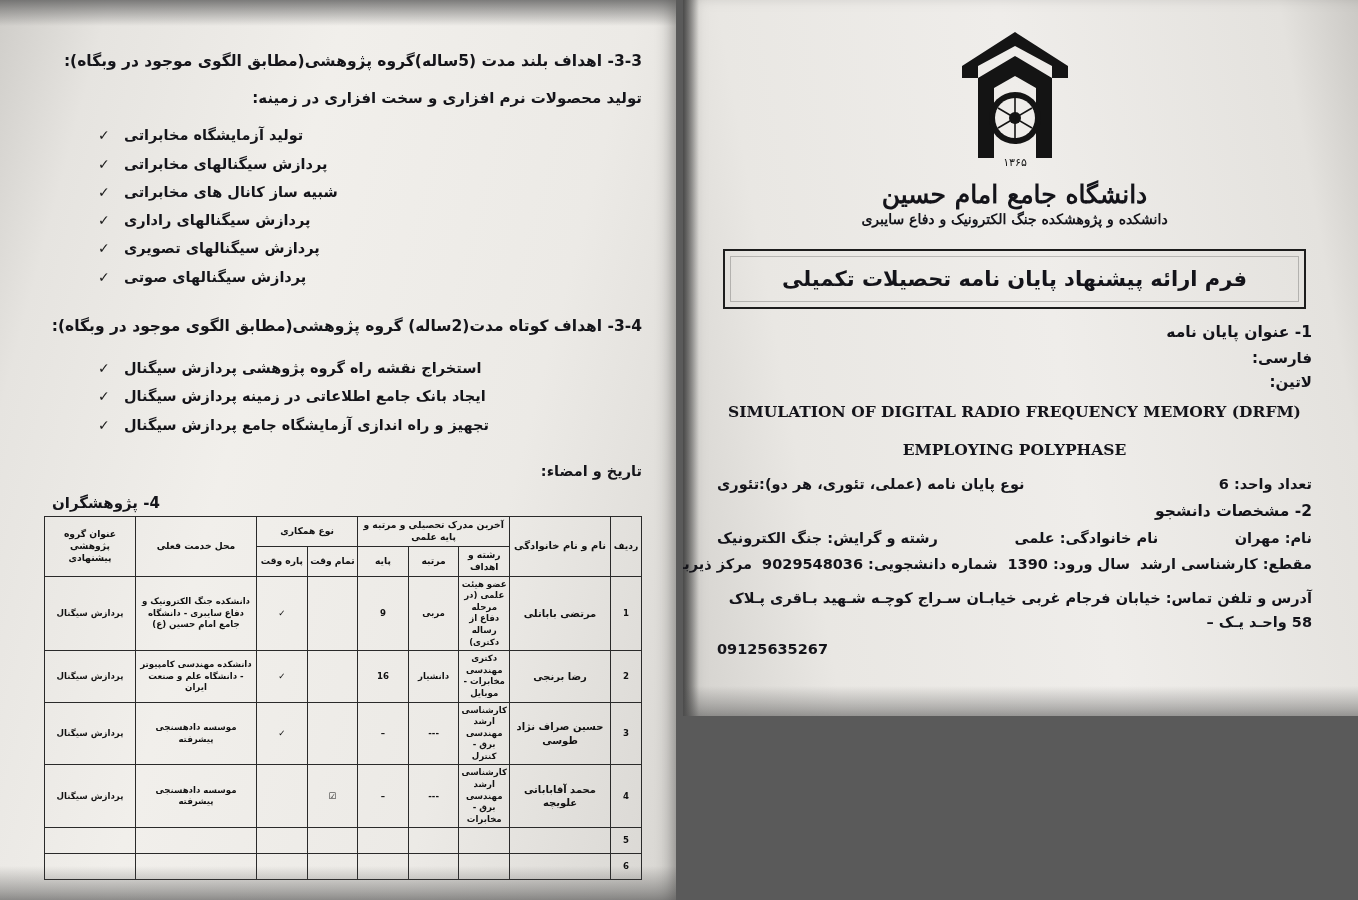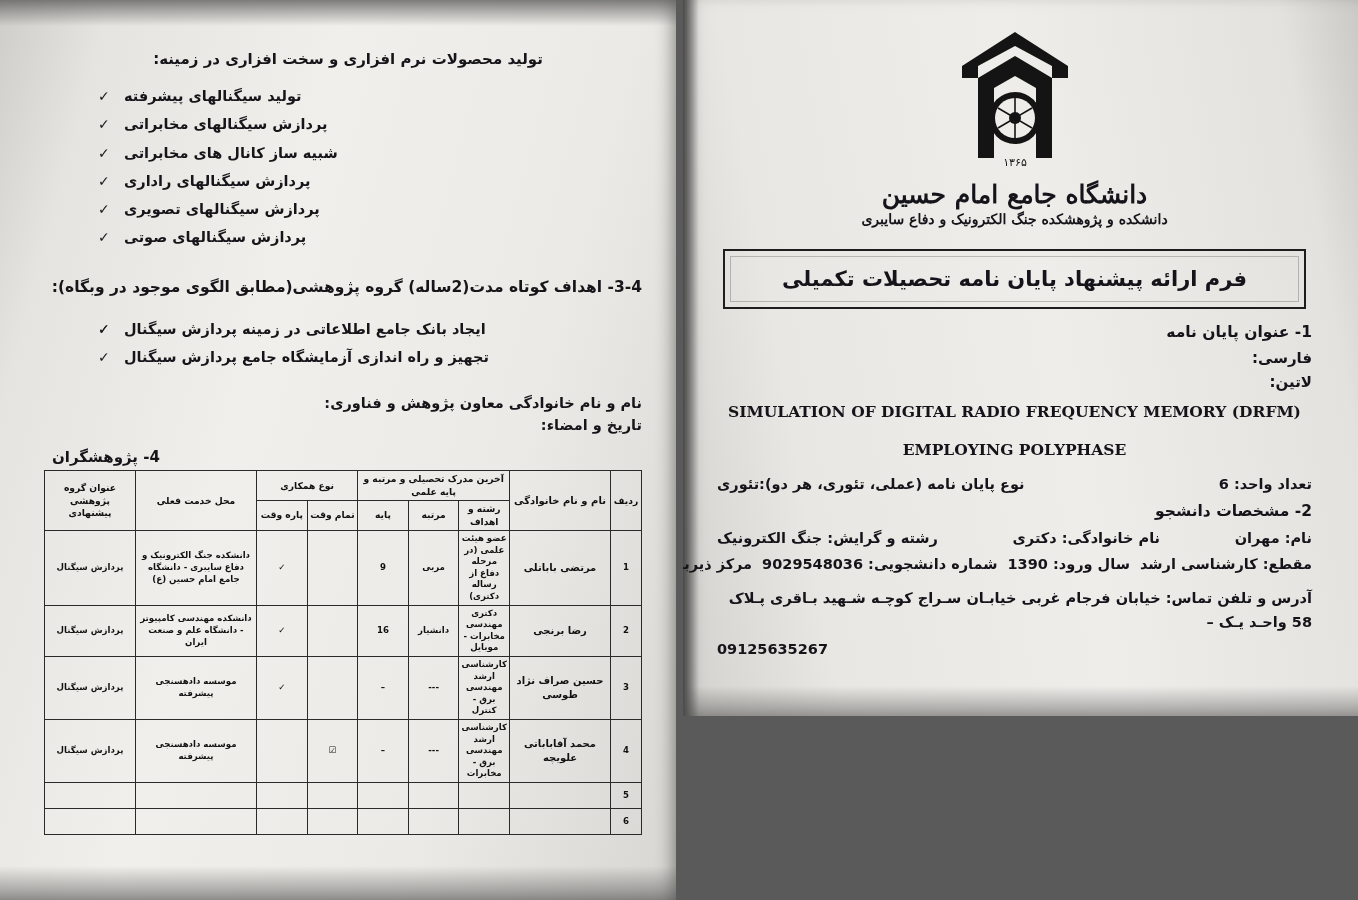--- a/index.html
+++ b/index.html
@@ -51,21 +51,20 @@
     font-weight: 700;
     line-height: 1.5;
     margin: 0 0 16px 0;
     letter-spacing: 0.1px;
   }
   .lead {
     font-size: 15px;
     font-weight: 700;
     margin: 0 0 14px 0;
     padding-left: 14px;
-    text-align: center;
   }
   ul.ticks {
     list-style: none;
     margin: 0 0 24px 0;
     padding: 0 0 0 58px;
   }
   ul.ticks li {
     font-size: 14.5px;
     font-weight: 700;
     line-height: 1.95;
@@ -264,40 +263,40 @@
   }
 </style>
 </head>
 <body>
 
 <div class="page">
 
   <div class="sheet-left">
     <div class="inner-left">
 
+      <div class="hd">3-3- اهداف بلند مدت (5ساله)گروه پژوهشی(مطابق الگوی موجود در وبگاه):</div>
       <div class="lead">تولید محصولات نرم افزاری و سخت افزاری در زمینه:</div>
 
       <ul class="ticks">
-        <li><span class="tick">✓</span><span>تولید سیگنالهای پیشرفته</span></li>
+        <li><span class="tick">✓</span><span>تولید آزمایشگاه مخابراتی</span></li>
         <li><span class="tick">✓</span><span>پردازش سیگنالهای مخابراتی</span></li>
         <li><span class="tick">✓</span><span>شبیه ساز کانال های مخابراتی</span></li>
         <li><span class="tick">✓</span><span>پردازش سیگنالهای راداری</span></li>
         <li><span class="tick">✓</span><span>پردازش سیگنالهای تصویری</span></li>
         <li><span class="tick">✓</span><span>پردازش سیگنالهای صوتی</span></li>
       </ul>
 
       <div class="hd">3-4- اهداف کوتاه مدت(2ساله) گروه پژوهشی(مطابق الگوی موجود در وبگاه):</div>
 
       <ul class="ticks">
-        <li><span class="tick">✓</span></li>
+        <li><span class="tick">✓</span><span>استخراج نقشه راه گروه پژوهشی پردازش سیگنال</span></li>
         <li><span class="tick">✓</span><span>ایجاد بانک جامع اطلاعاتی در زمینه پردازش سیگنال</span></li>
         <li><span class="tick">✓</span><span>تجهیز و راه اندازی آزمایشگاه جامع پردازش سیگنال</span></li>
       </ul>
 
-      <div class="sig">نام و نام خانوادگی معاون پژوهش و فناوری:</div>
       <div class="sig2">تاریخ و امضاء:</div>
 
       <div class="sec4-wrap">
         <span class="sec4">4- پژوهشگران</span>
       </div>
 
       <table class="res">
         <thead>
           <tr>
             <th class="c-row" rowspan="2">ردیف</th>
@@ -438,21 +437,21 @@
 
       <div class="q">2- مشخصات دانشجو</div>
 
       <div class="row">
         <div class="cell">
           <span>نام:</span>
           <span>مهران</span>
         </div>
         <div class="cell">
           <span>نام خانوادگی:</span>
-          <span>دکتری</span>
+          <span>علمی</span>
         </div>
         <div class="cell">
           <span>رشته و گرایش:</span>
           <span>جنگ الکترونیک</span>
         </div>
       </div>
 
       <div class="row">
         <div class="cell">
           <span>مقطع:</span>

